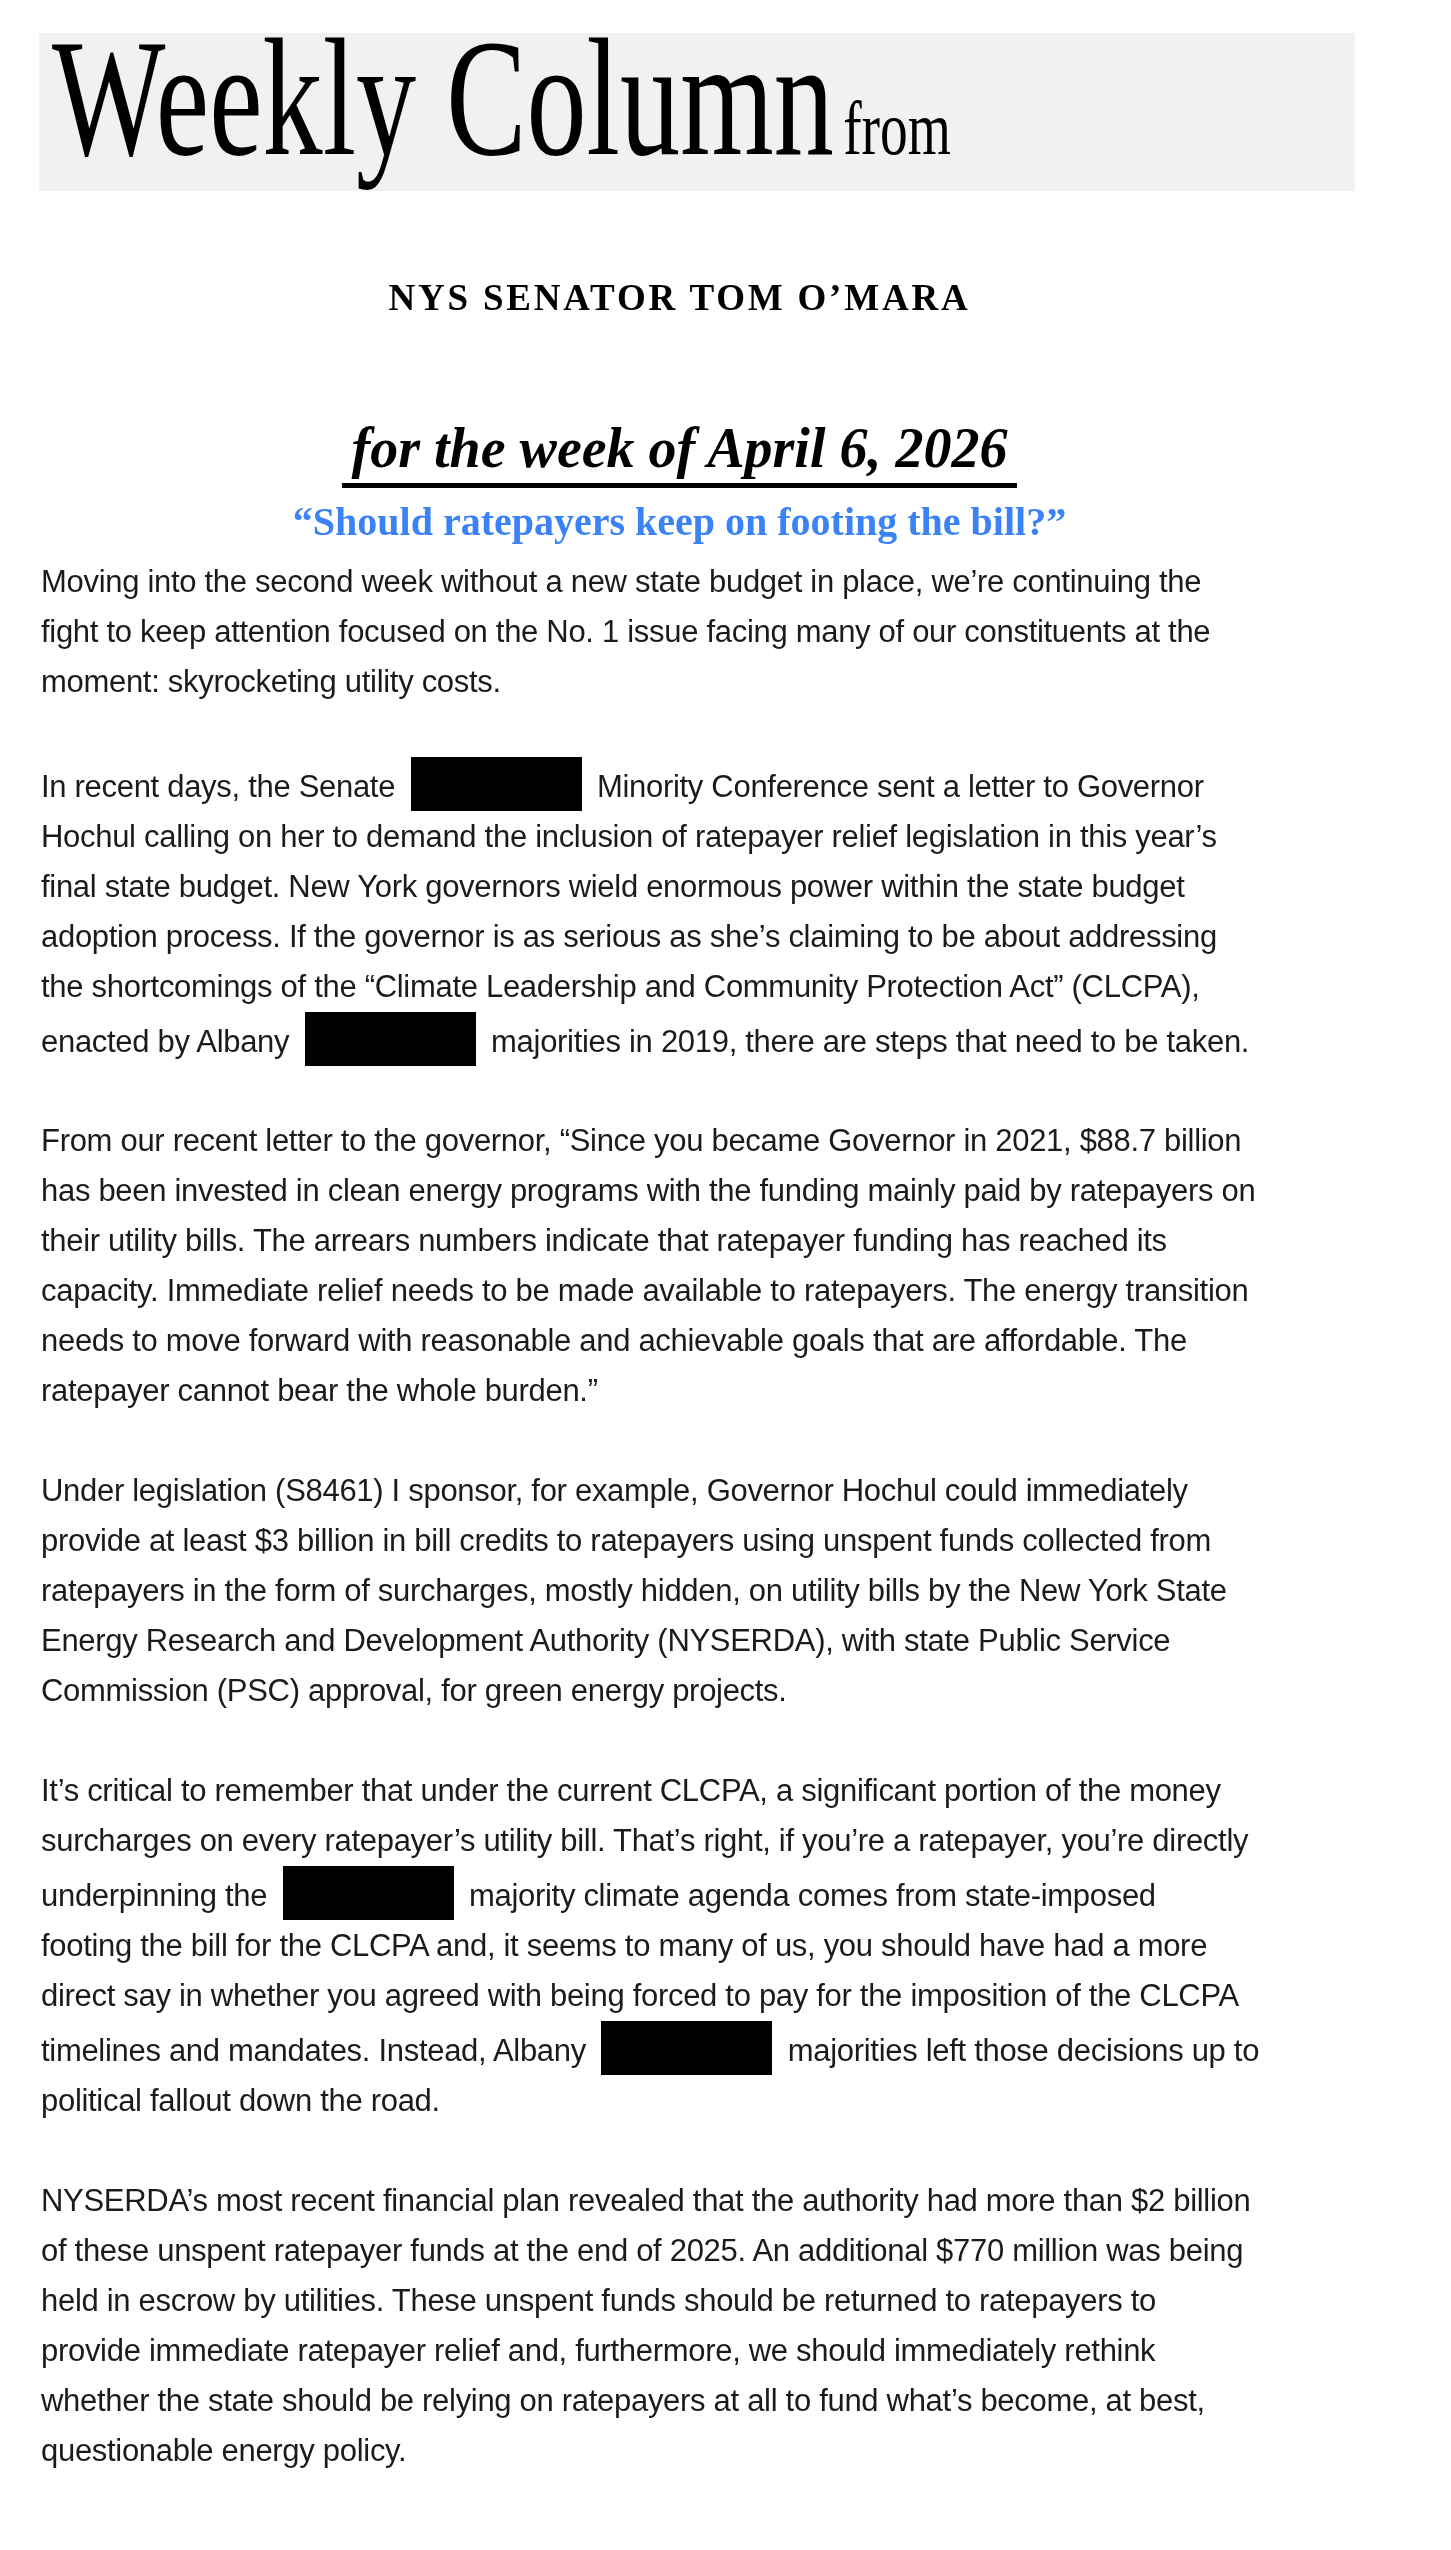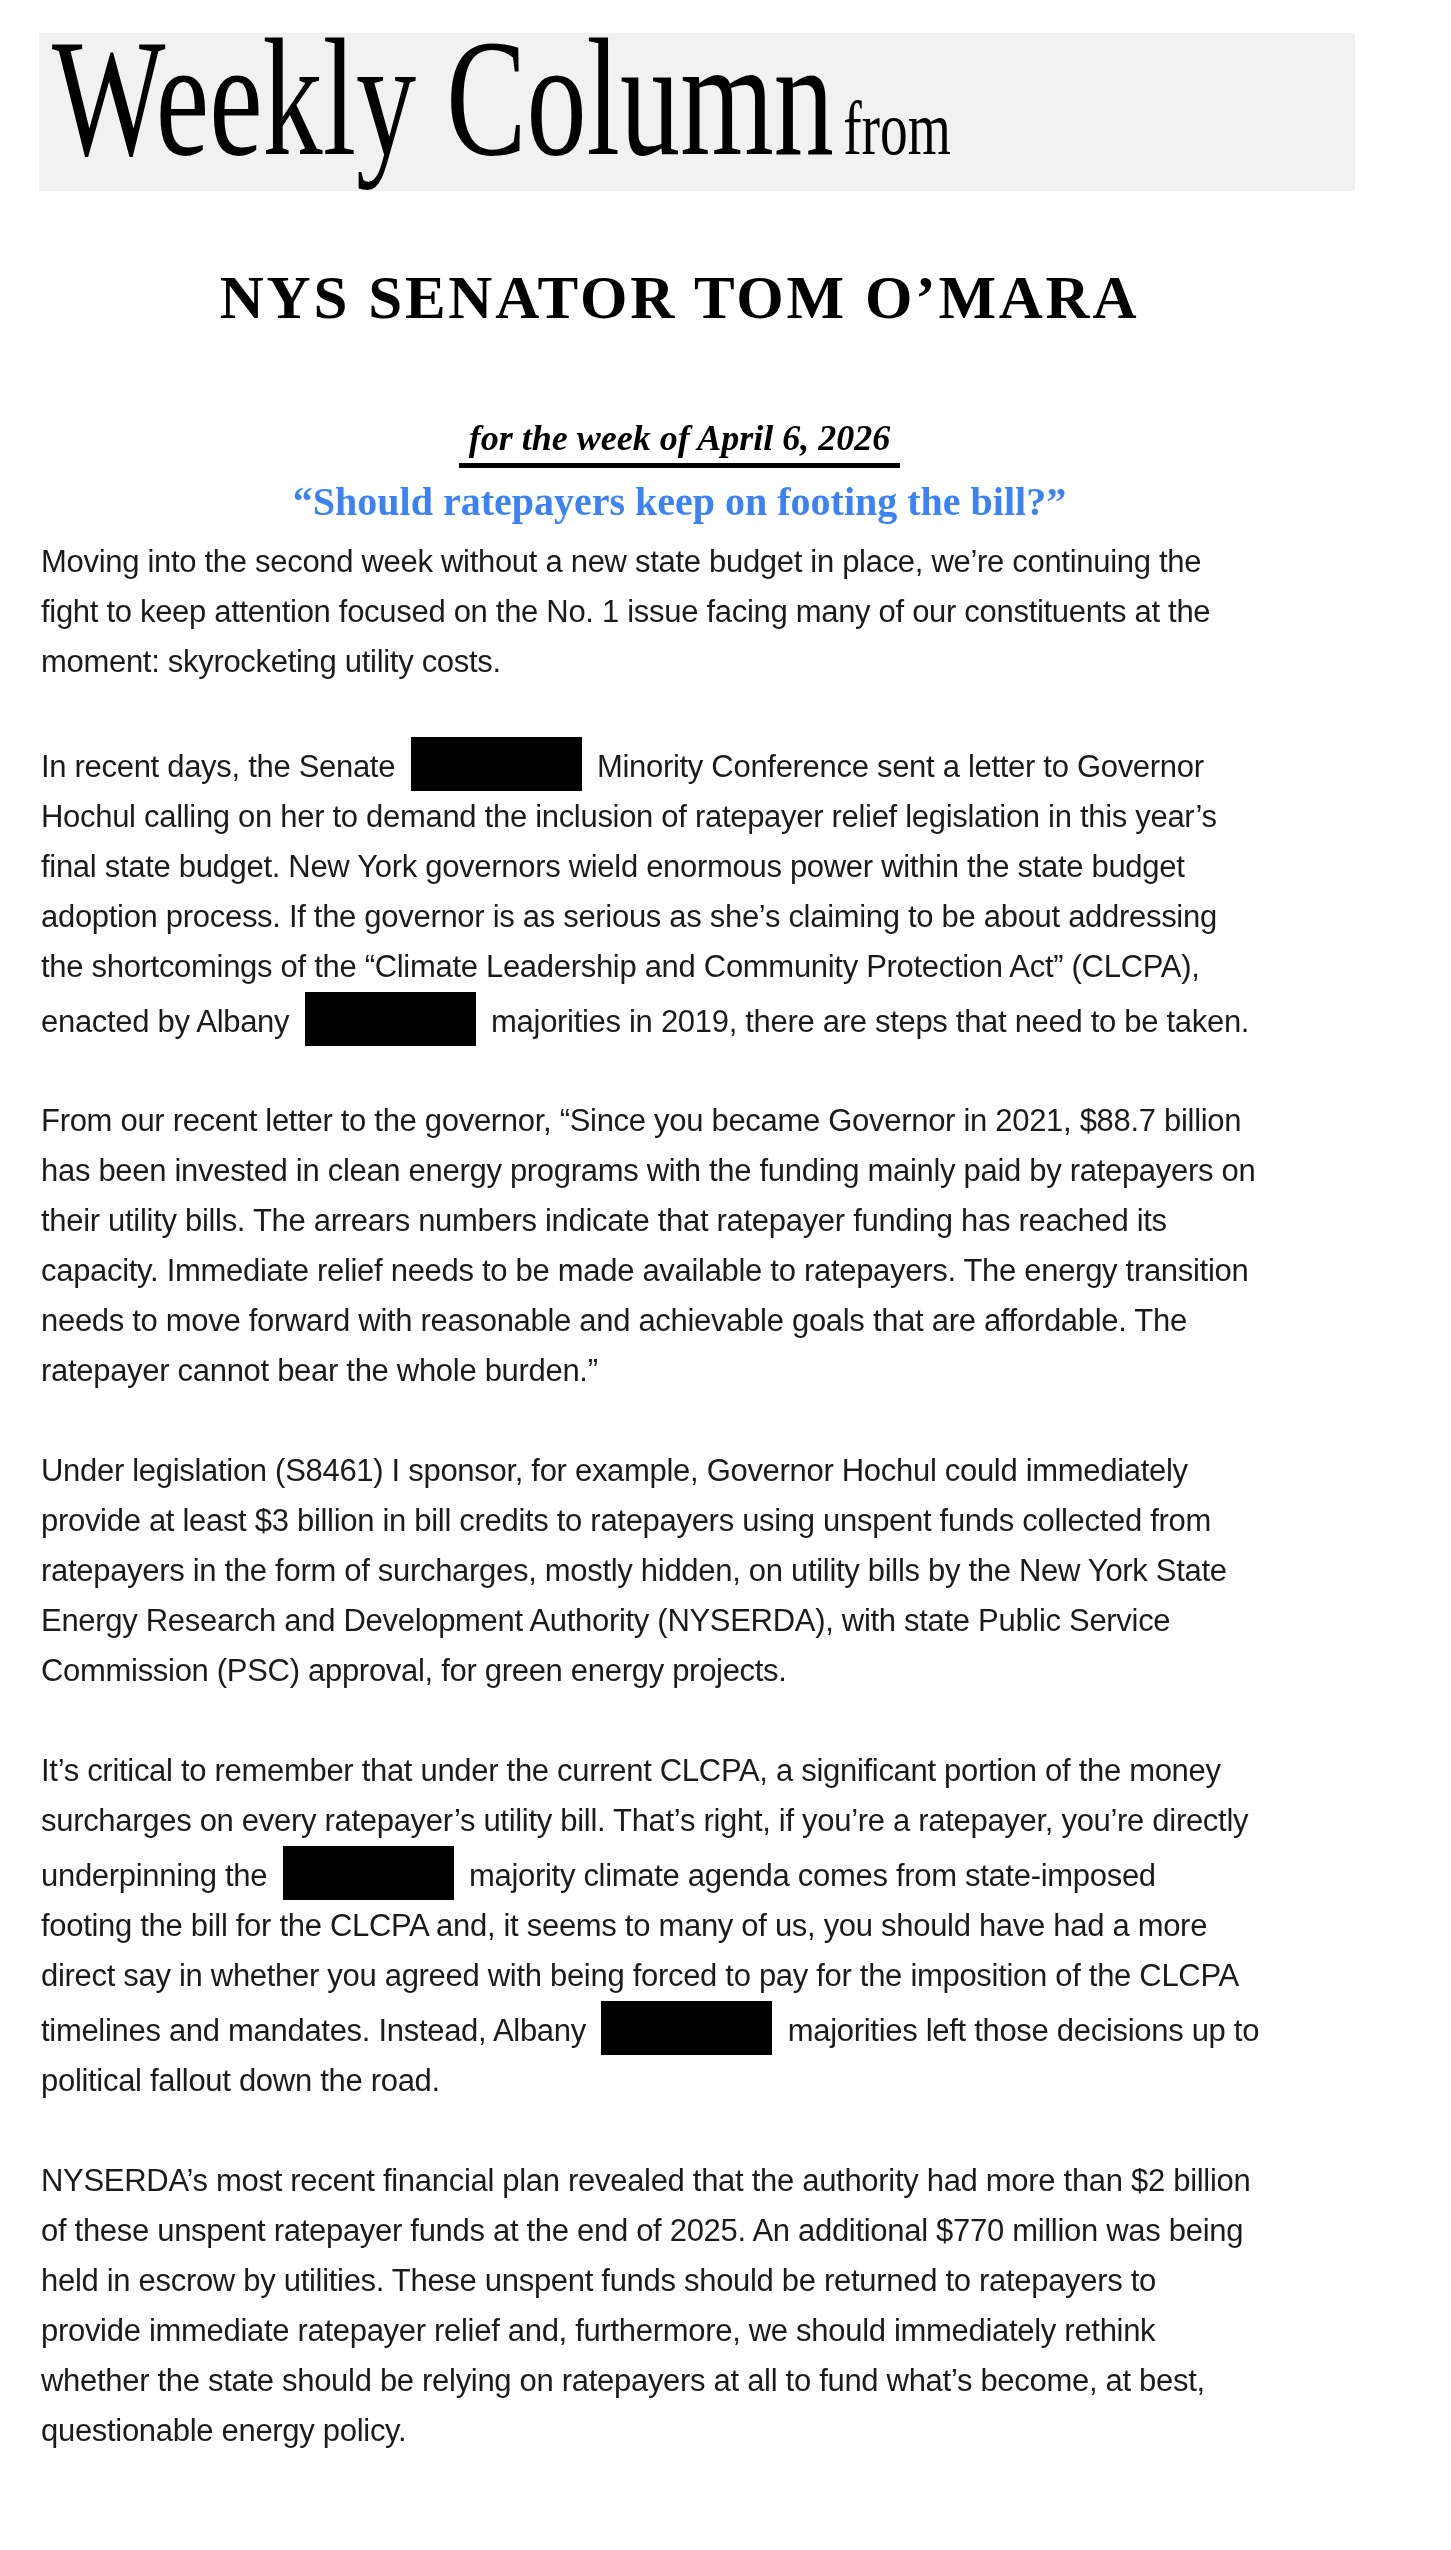--- a/index.html
+++ b/index.html
@@ -32,31 +32,31 @@
   }
   .masthead-title { font-size:167px; }
   .masthead-suffix { font-size:77px; margin-left:13px; }
 
   
   .heading-wrap { width:1281px; margin-left:39px; text-align:center; }
   .senator {
     margin-top:80px;
     font-family:"Liberation Serif", serif;
     font-weight:bold;
-    font-size:61px;
+    font-size:37px;
     letter-spacing:2.8px;
     line-height:53px;
     color:#000;
   }
   .week { margin-top:96px; line-height:1; }
   .week span {
     display:inline-block;
     font-family:"Liberation Serif", serif;
     font-weight:bold; font-style:italic;
-    font-size:36px;
+    font-size:56px;
     padding:0 10px 7.1px 10px;
     border-bottom:5px solid #000;
     color:#000;
   }
   .headline {
     margin-top:7.1px;
     font-family:"Liberation Serif", serif;
     font-weight:bold;
     font-size:40px;
     line-height:53px;

